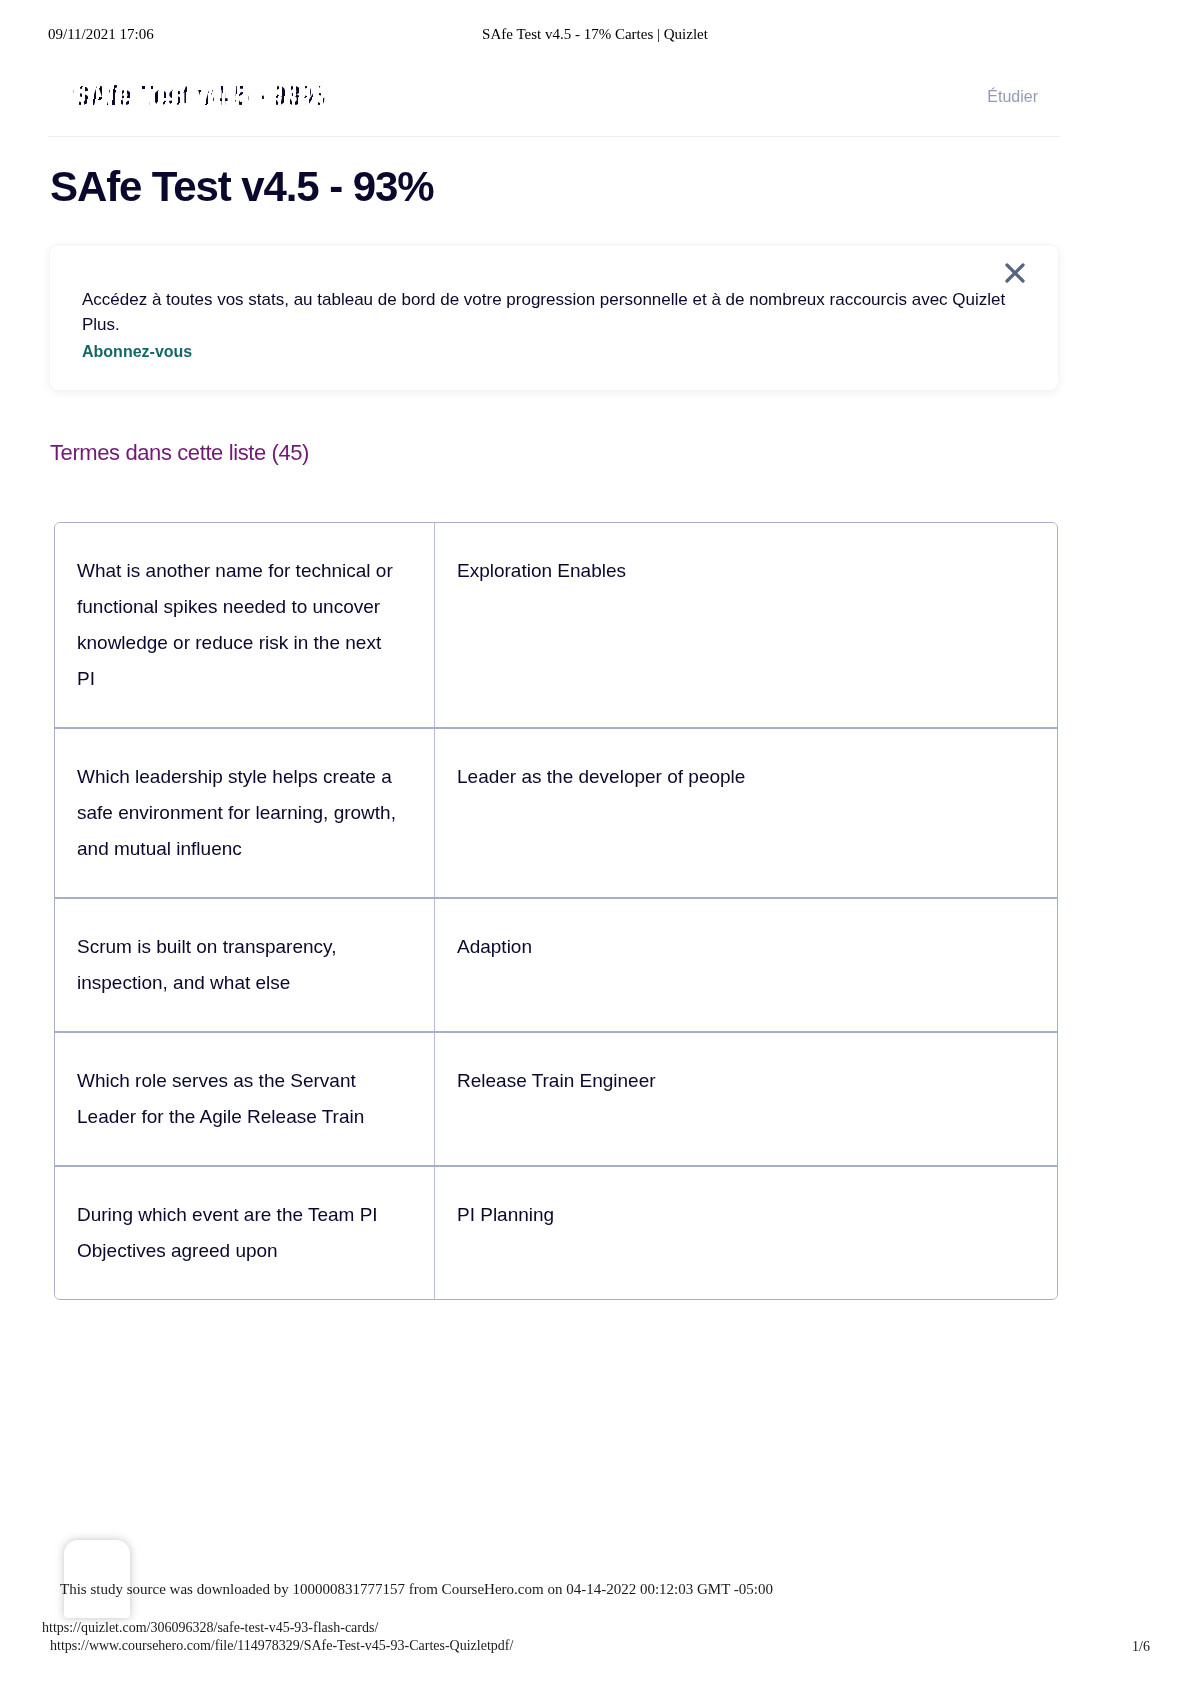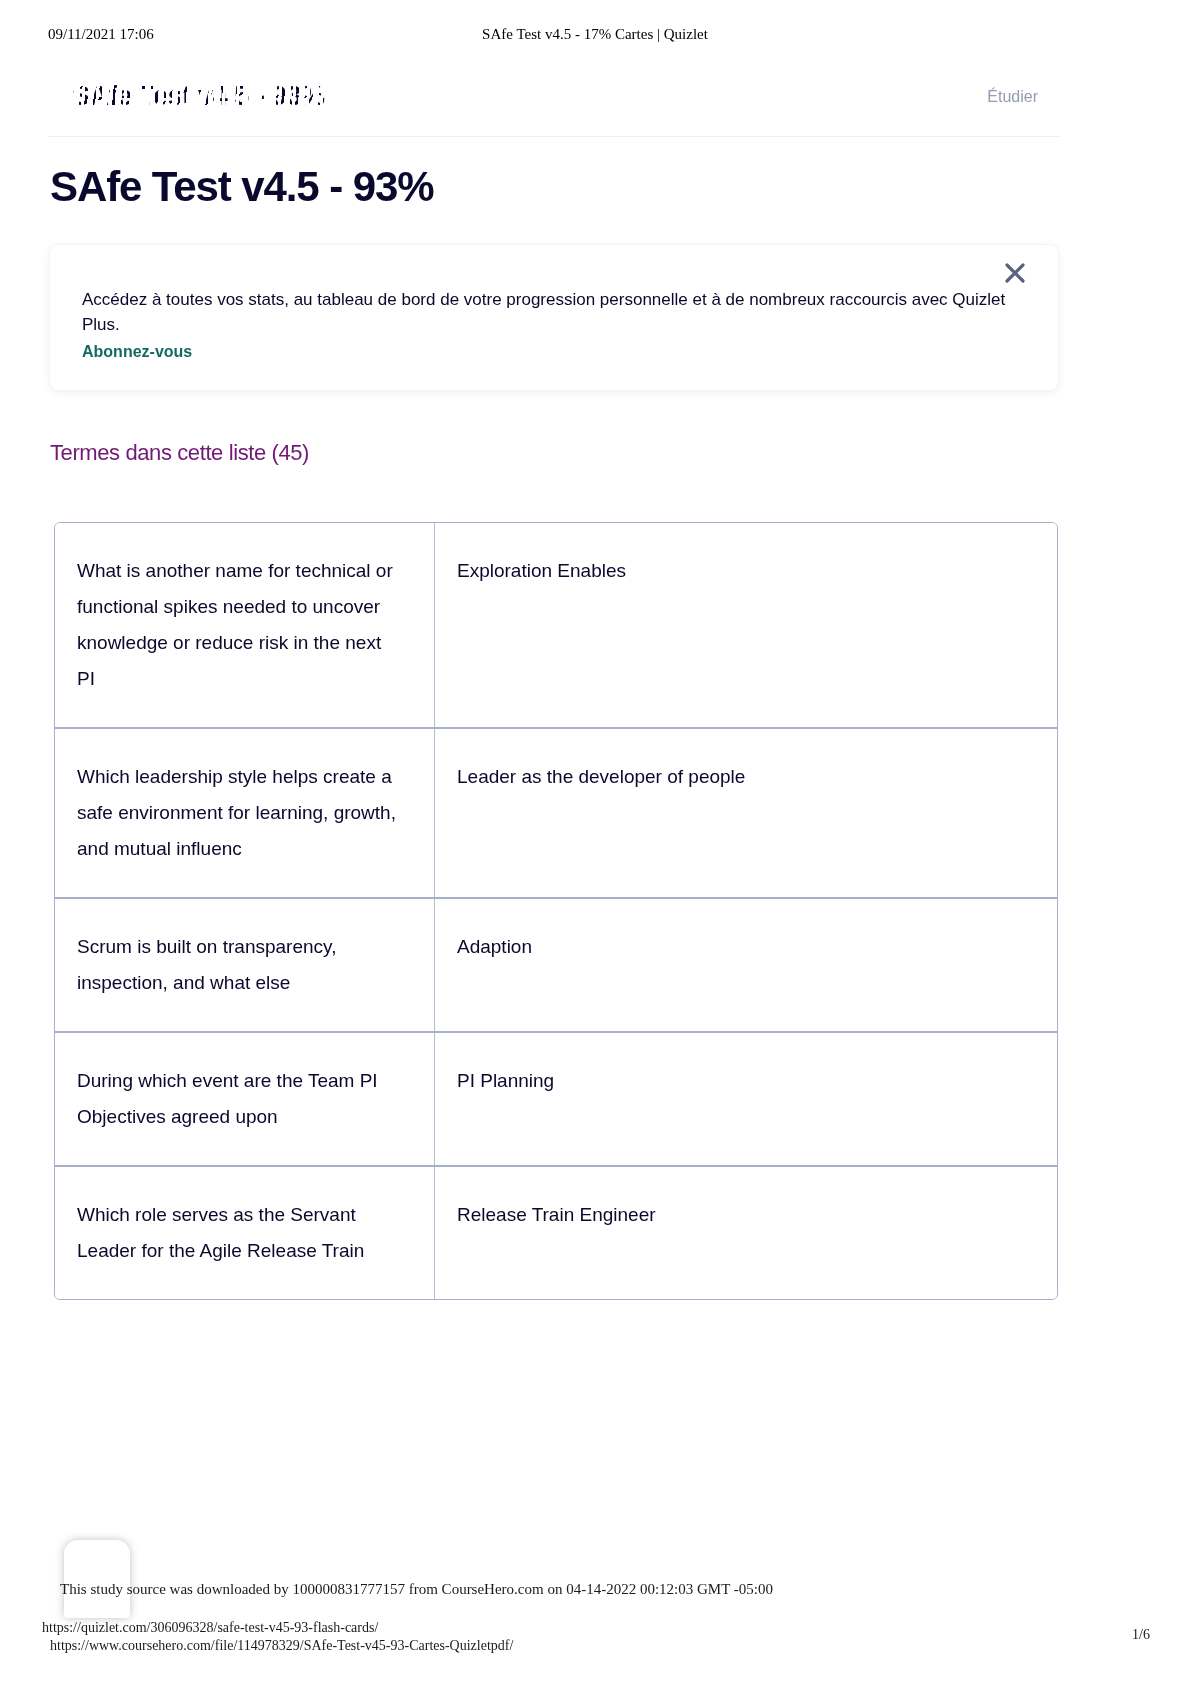--- a/index.html
+++ b/index.html
@@ -232,21 +232,21 @@
   .pdf-footer .url-coursehero {
     position: absolute;
     left: 44px;
     top: 18px;
     white-space: nowrap;
     margin-left: 6px;
   }
   .pdf-footer .page-num {
     position: absolute;
     right: 40px;
-    top: 7px;
+    top: 19px;
     white-space: nowrap;
   }
 </style>
 </head>
 <body>
 
 <div class="pdf-header">
   <span class="ph-date">09/11/2021 17:06</span>
   <span class="ph-title">SAfe Test v4.5 - 17% Cartes | Quizlet</span>
 </div>
@@ -281,27 +281,27 @@
     <div class="term-word">Which leadership style helps create a safe environment for learning, growth, and mutual influenc</div>
     <div class="term-def">Leader as the developer of people</div>
   </div>
 
   <div class="term-row">
     <div class="term-word">Scrum is built on transparency, inspection, and what else</div>
     <div class="term-def">Adaption</div>
   </div>
 
   <div class="term-row">
+    <div class="term-word">Which role serves as the Servant Leader for the Agile Release Train</div>
+    <div class="term-def">Release Train Engineer</div>
+  </div>
+
+  <div class="term-row">
     <div class="term-word">During which event are the Team PI Objectives agreed upon</div>
     <div class="term-def">PI Planning</div>
-  </div>
-
-  <div class="term-row">
-    <div class="term-word">Which role serves as the Servant Leader for the Agile Release Train</div>
-    <div class="term-def">Release Train Engineer</div>
   </div>
 
 </div>
 
 <div class="ch-badge"></div>
 
 <div class="watermark">This study source was downloaded by 100000831777157 from CourseHero.com on 04-14-2022 00:12:03 GMT -05:00</div>
 
 <div class="pdf-footer">
   <span class="url-quizlet">https://quizlet.com/306096328/safe-test-v45-93-flash-cards/</span>

